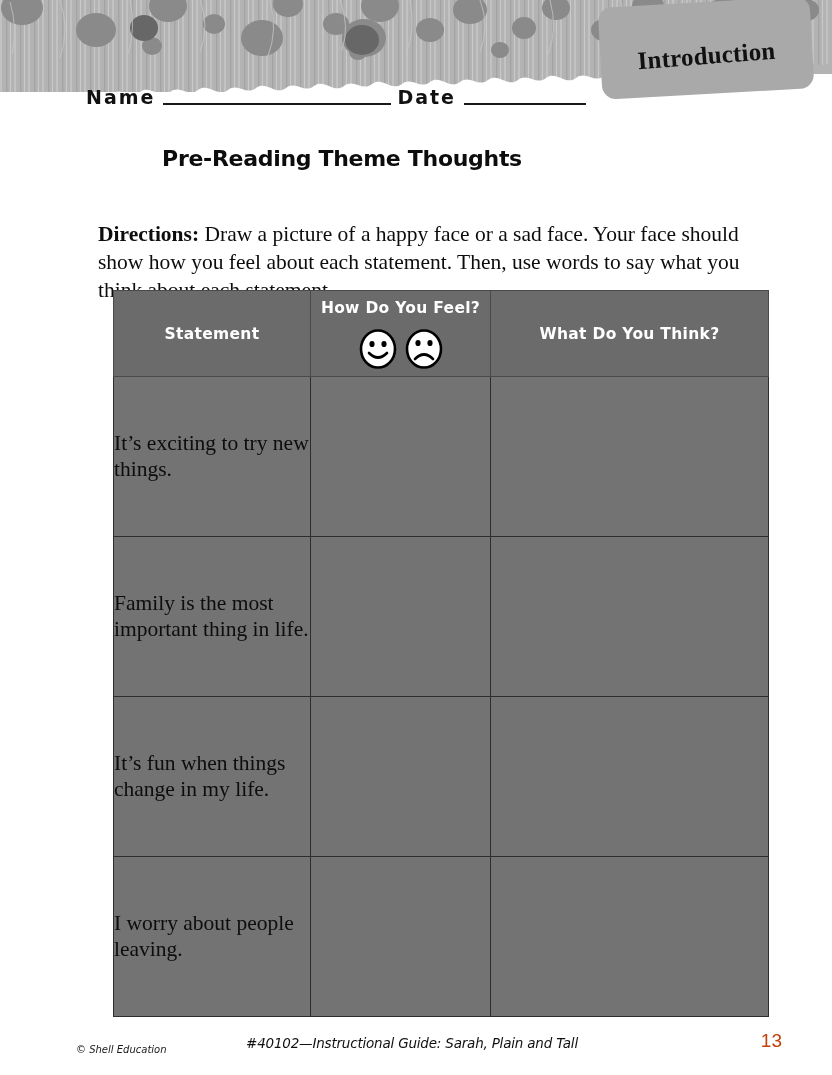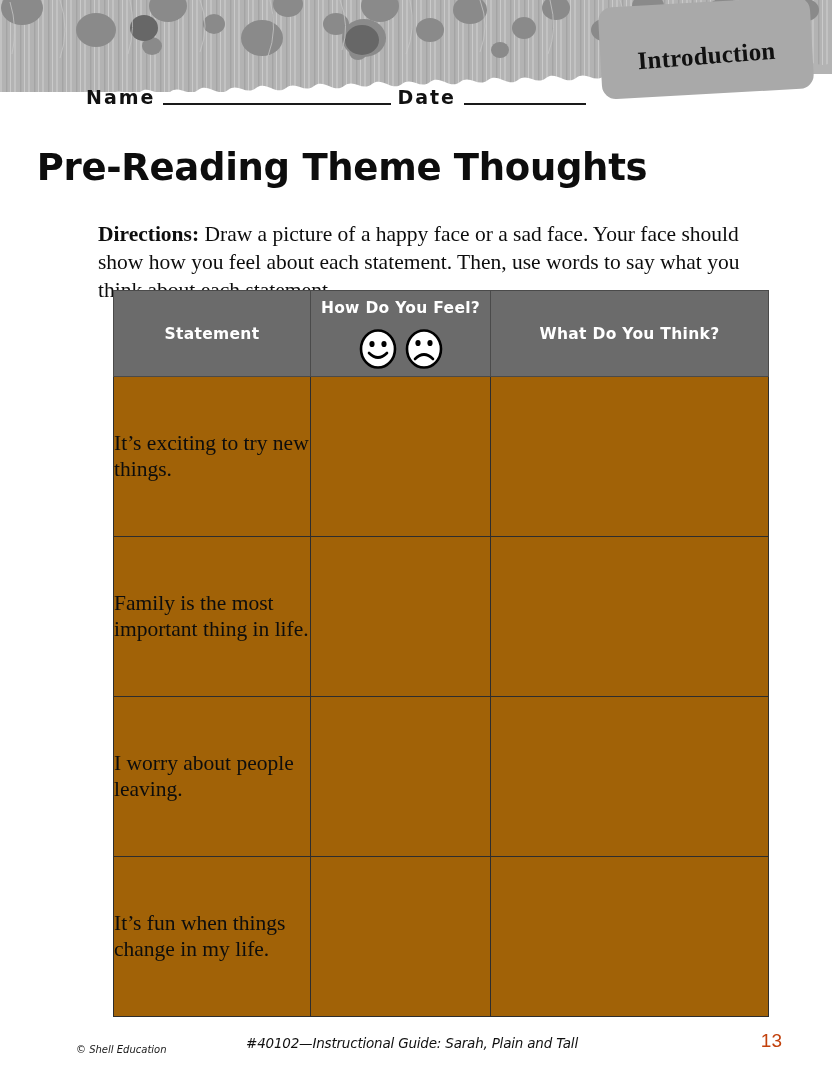--- a/index.html
+++ b/index.html
@@ -82,21 +82,21 @@
   .nd-rule.date { width: 122px; }
 
   
   .page-title {
     position: absolute;
     top: 146px;
     left: 0;
     width: 684px;
     text-align: center;
     font-family: "DejaVu Sans", sans-serif;
-    font-size: 37px;
+    font-size: 22px;
     font-weight: 700;
     letter-spacing: -0.3px;
     color: #0d0d0d;
   }
 
   
   .directions {
     position: absolute;
     top: 198px;
     left: 98px;
@@ -140,21 +140,21 @@
   .feel-head-inner {
     display: flex;
     flex-direction: column;
     align-items: center;
     justify-content: center;
     gap: 12px;
   }
   .faces-row { display: flex; gap: 6px; }
 
   .sheet-table tbody td {
-    background: #a16207;
+    background: #737373;
     height: 159px;
   }
   .statement-cell {
     font-family: "Liberation Serif", serif;
     font-size: 21.5px;
     line-height: 1.2;
     color: #0d0d0d;
     text-align: left;
     padding: 0 8px 0 8px;
   }
@@ -332,26 +332,26 @@
       <td class="statement-cell">It’s exciting to try new things.</td>
       <td class="answer-cell"></td>
       <td class="answer-cell"></td>
     </tr>
     <tr>
       <td class="statement-cell">Family is the most important thing in life.</td>
       <td class="answer-cell"></td>
       <td class="answer-cell"></td>
     </tr>
     <tr>
+      <td class="statement-cell">It’s fun when things change in my life.</td>
+      <td class="answer-cell"></td>
+      <td class="answer-cell"></td>
+    </tr>
+    <tr>
       <td class="statement-cell">I worry about people leaving.</td>
-      <td class="answer-cell"></td>
-      <td class="answer-cell"></td>
-    </tr>
-    <tr>
-      <td class="statement-cell">It’s fun when things change in my life.</td>
       <td class="answer-cell"></td>
       <td class="answer-cell"></td>
     </tr>
   </tbody>
 </table>
 
 <div class="footer">
   <span class="footer-left">© Shell Education</span>
   <span class="footer-center">#40102—Instructional Guide: Sarah, Plain and Tall</span>
   <span class="footer-right">13</span>

